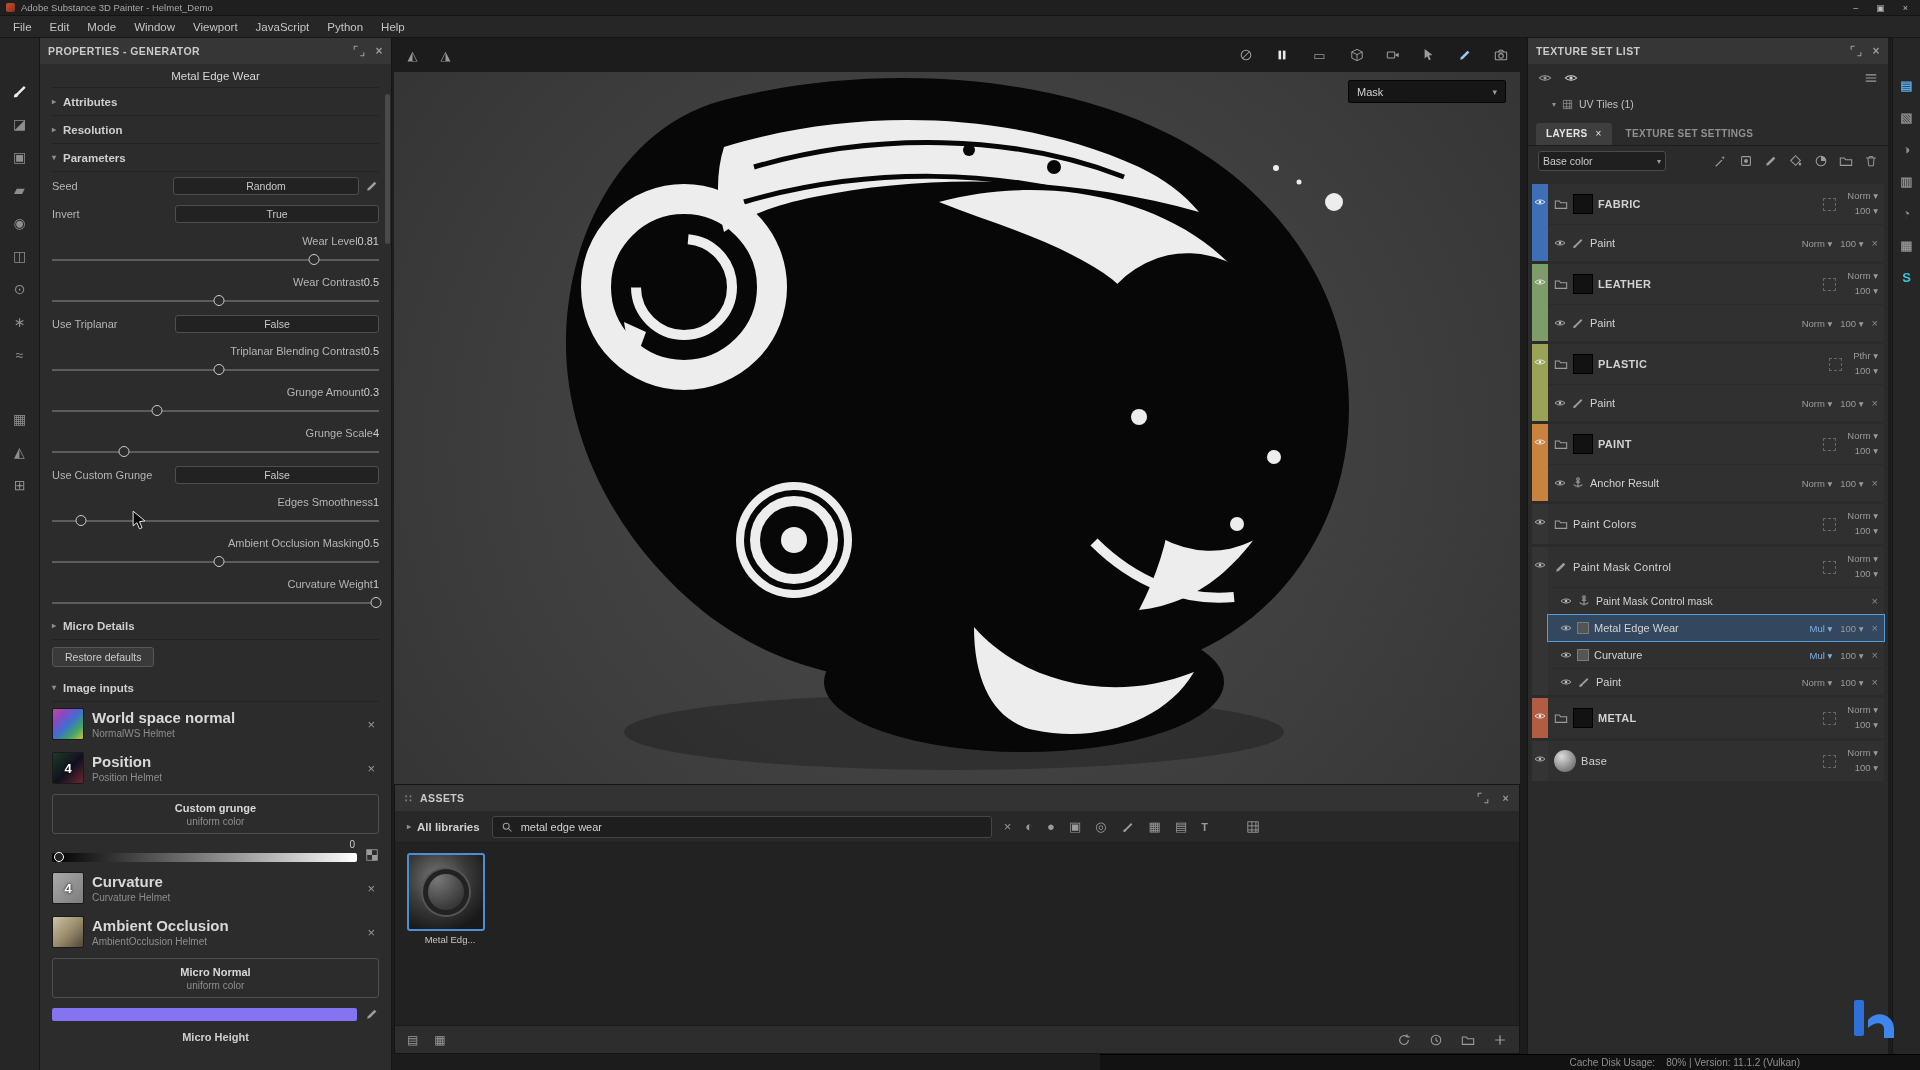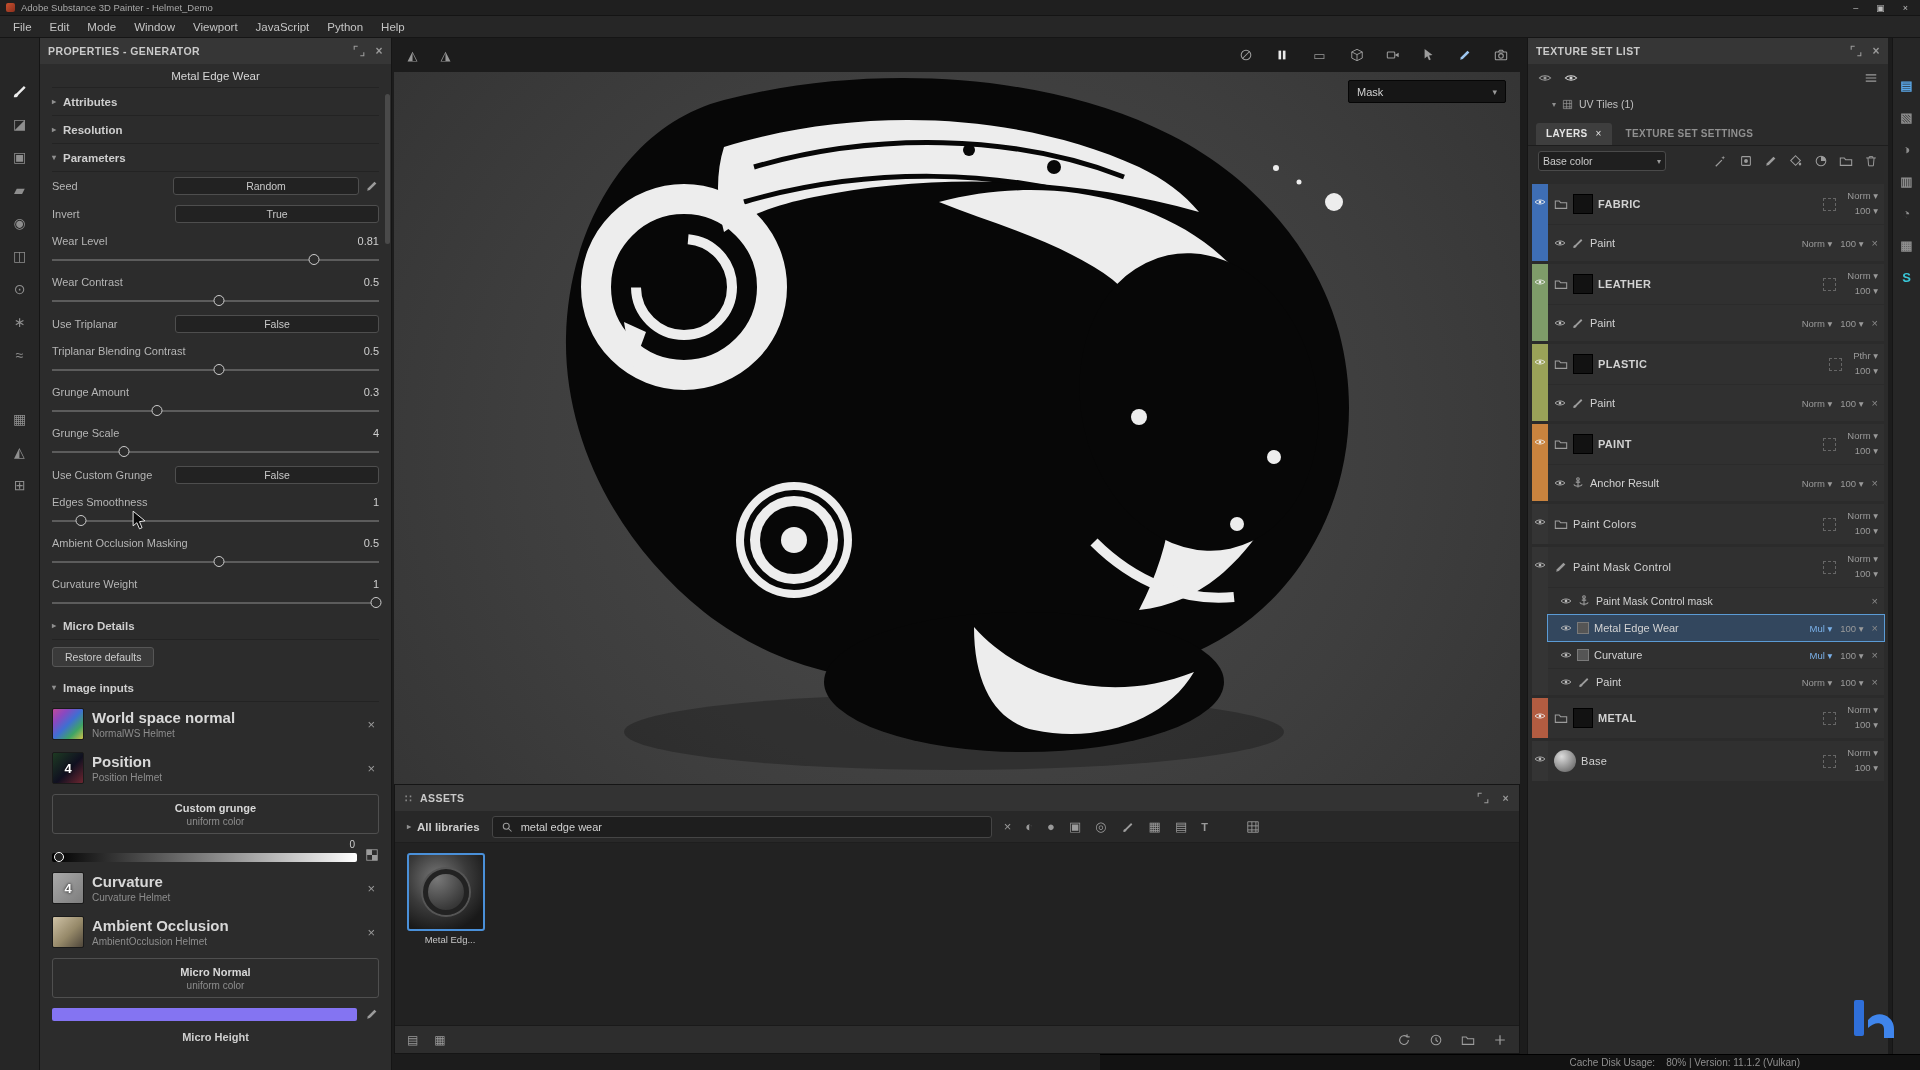--- a/index.html
+++ b/index.html
@@ -23,21 +23,21 @@
 #props{left:40px;top:38px;width:352px;height:1032px;background:#2c2c2c;border-right:1px solid #151515;display:flex;flex-direction:column}
 .phead{height:26px;background:#363636;display:flex;align-items:center;padding:0 8px;font-size:10.5px;font-weight:bold;letter-spacing:.4px;color:#cacaca;flex:none}
 .phico{margin-left:auto;display:flex;gap:10px;align-items:center;color:#9a9a9a;font-size:12px}
 .pbody{flex:1;padding:0 12px;overflow:hidden;position:relative}
 .genname{height:24px;display:flex;align-items:center;justify-content:center;font-size:11.5px;color:#d6d6d6;border-bottom:1px solid #232323}
 .sect{height:28px;display:flex;align-items:center;gap:7px;font-size:11.5px;font-weight:bold;color:#cecece;border-bottom:1px solid #232323}
 .chev{color:#8f8f8f;font-size:8px}
 .prow-btn{height:28px;display:flex;align-items:center;gap:6px}
 .prow-sl{height:41px;padding-top:5px}
 .plab{font-size:11px;color:#b5b5b5}
-.pl{display:flex;justify-content:space-between;align-items:center;height:16px}
+.pl{display:flex;justify-content:flex-end;align-items:center;height:16px}
 .pval{font-size:11px;color:#cfcfcf}
 .pbtn{margin-left:auto;width:204px;height:18px;background:#222;border:1px solid #4e4e4e;border-radius:3px;font-size:10.5px;color:#c9c9c9;display:flex;align-items:center;justify-content:center}
 .pbtn.seed{width:186px}
 .ptrack{position:relative;height:14px;margin-top:4px}
 .ptrack::before{content:"";position:absolute;left:0;right:0;top:6px;height:2px;background:#5c5c5c}
 .pknob{position:absolute;top:1px;width:11px;height:11px;border:1.5px solid #cdcdcd;border-radius:50%;background:#2c2c2c;transform:translateX(-50%)}
 .restore{height:34px;display:flex;align-items:center;justify-content:flex-start}
 .rbtn{background:#3a3a3a;border:1px solid #565656;border-radius:3px;font-size:10.5px;color:#cdcdcd;padding:3px 12px}
 .inrow{height:44px;display:flex;align-items:center;gap:8px}
 .inthumb{width:32px;height:32px;border-radius:2px;border:1px solid #1a1a1a;position:relative;flex:none}

